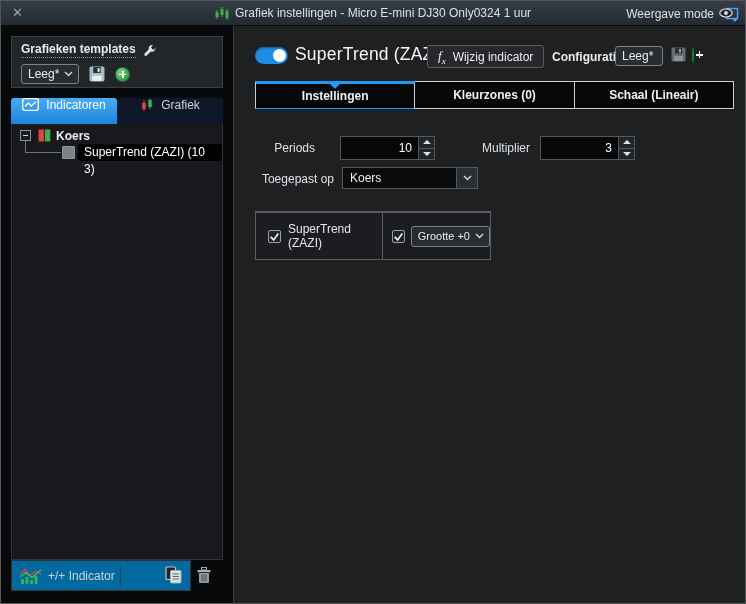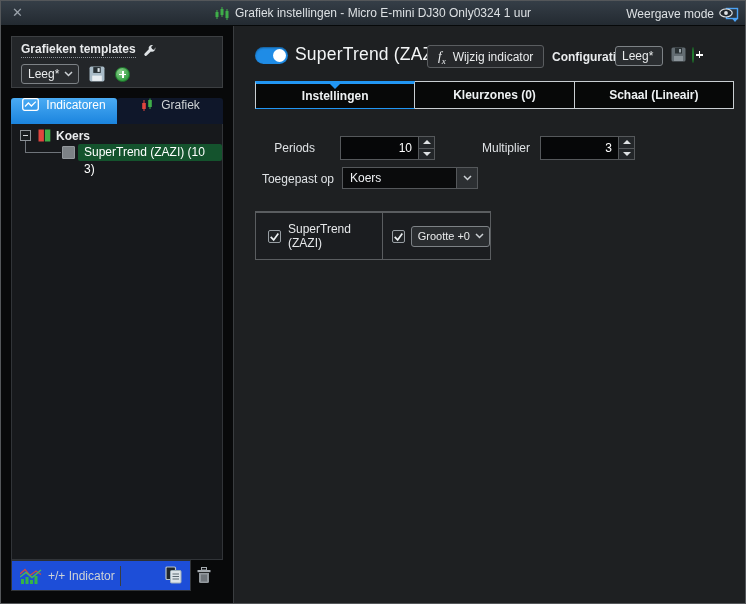--- a/index.html
+++ b/index.html
@@ -48,26 +48,26 @@
   .expander::after { content:""; position:absolute; left:2px; top:4px; width:5px; height:1px; background:#d7dadd; }
   .koers-icon { position:absolute; left:26px; top:5px; }
   .tree-root-label { position:absolute; left:44px; top:5px; font-weight:bold; color:#e9ebed; }
   .tree-connector {
     position:absolute; left:13px; top:17px; width:36px; height:12px;
     border-left:1px solid #6f747a; border-bottom:1px solid #6f747a;
   }
   .child-icon { position:absolute; left:50px; top:22px; width:13px; height:13px; background:#7d8286; border:1px solid #93989c; border-radius:1px; }
   .tree-child {
     position:absolute; left:66px; top:20px; height:17px; line-height:17px;
-    background:#14532d; border-radius:2px; padding:0 6px; color:#fff;
+    background:#000000; border-radius:2px; padding:0 6px; color:#fff;
   }
 
   .sb-footer {
     position:absolute; left:10px; top:559px; width:180px; height:31px;
-    background:#1d4ed8; border:1px solid #313438; border-top:1px solid #2d3033;
+    background:#0369a1; border:1px solid #313438; border-top:1px solid #2d3033;
     display:flex; align-items:center;
   }
   .sbf-icon { margin-left:8px; }
   .sbf-label { margin-left:6px; color:#cfd3d6; }
   .sbf-divider { width:1px; height:20px; background:#3a3e41; position:absolute; left:108px; top:5px; }
   .sbf-copy { position:absolute; left:153px; top:5px; cursor:pointer; }
   .sbf-trash { position:absolute; left:185px; top:6px; cursor:pointer; }
 
   
   .main {

